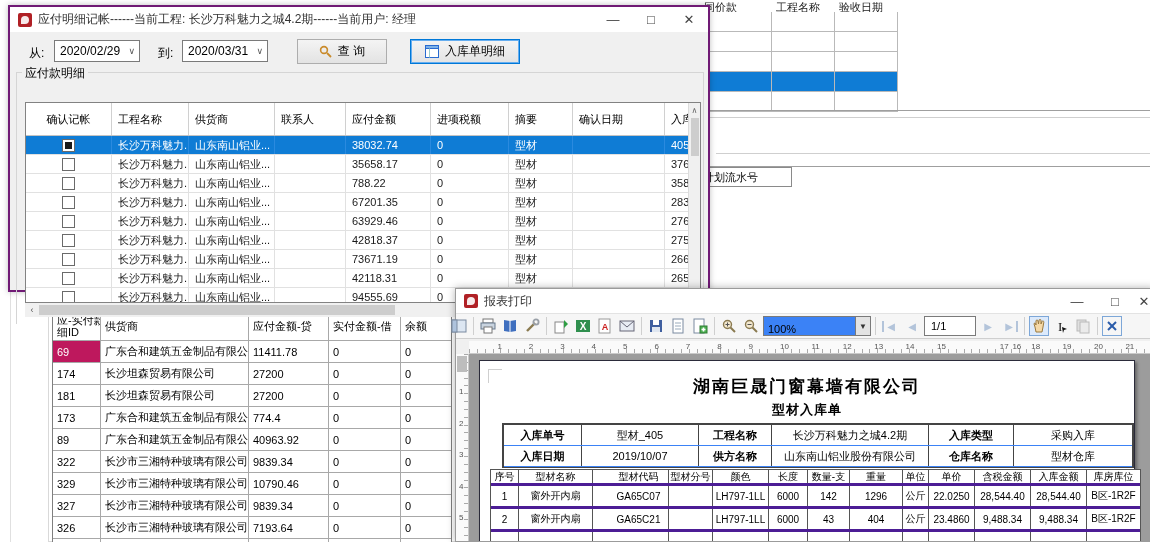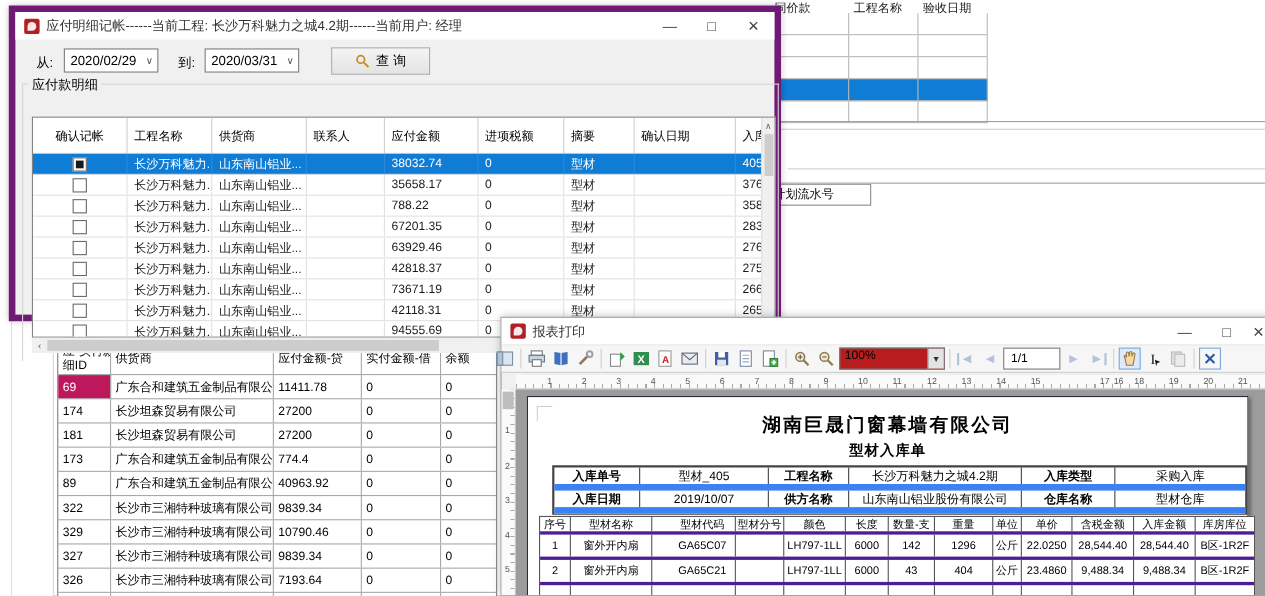--- a/index.html
+++ b/index.html
@@ -17,21 +17,21 @@
   #bg-table .bgr > div { border-right:1px solid #b9b9b9; }
   #bg-table .bgr > div:first-child { border-left:1px solid #b9b9b9; }
   #bg-table .bgr.sel { background:#0f7cd5; }
   .bgc0 { width:72px; } .bgc1 { width:63px; } .bgc2 { width:63px; }
   .bgline { position:absolute; left:0; height:0; border-top:1px solid #9f9f9f; }
   .bgline.light { border-top-color:#cfcfcf; }
   #serial-cell { position:absolute; left:0px; top:167px; width:92px; height:20px;
     border:1px solid #8a8a8a; background:#fff; font-size:11px; line-height:19px; padding-left:2px; overflow:hidden; }
 
   
-  .dlg { position:absolute; background:#f0f0f0; border:6px solid #701a75; box-shadow:0 0 6px rgba(0,0,0,.25); }
+  .dlg { position:absolute; background:#f0f0f0; border:2px solid #701a75; box-shadow:0 0 6px rgba(0,0,0,.25); }
   .titlebar { height:25px; background:#fff; display:flex; align-items:center; position:relative; }
   .appico { width:14px; height:14px; margin:0 6px 0 8px; background:#b02025; border-radius:2px; position:relative; flex:0 0 auto; }
   .appico::after { content:""; position:absolute; left:3px; top:3px; width:8px; height:8px;
     border-radius:50% 50% 50% 0; background:#fff; opacity:.9; }
   .titletext { font-size:12px; color:#333; white-space:nowrap; overflow:hidden; }
   .caption-btns { position:absolute; right:0; top:0; height:25px; display:flex; }
   .cap { width:38px; height:25px; display:flex; align-items:center; justify-content:center;
     color:#444; font-size:13px; }
 
   
@@ -93,22 +93,22 @@
   #win-print { left:455px; top:288px; width:700px; height:254px; background:#f0f0f0;
     border:1px solid #9b9b9b; box-shadow:0 0 8px rgba(0,0,0,.3); }
   #win-print .titlebar { height:24px; }
   #print-toolbar { height:26px; background:#f6f6f6; border-top:1px solid #e3e3e3; border-bottom:1px solid #cfcfcf;
     display:flex; align-items:center; padding-left:2px; gap:2px; }
   .tbi { width:20px; height:20px; display:flex; align-items:center; justify-content:center; border:1px solid transparent; }
   .tbi svg { display:block; }
   .tbi.disabled { opacity:.55; }
   .tbi.active { background:#dceafc; border-color:#7da7d8; }
   .tsep { width:1px; height:18px; background:#cfcfcf; margin:0 2px; }
-  #zoom-combo { width:96px; height:20px; background:#b91c1c; border:1px solid #7a7a7a; position:relative;
-    font-size:11px; display:flex; align-items:flex-start; padding-left:4px; }
+  #zoom-combo { width:108px; height:20px; background:#3b82f6; border:1px solid #7a7a7a; position:relative;
+    font-size:11px; display:flex; align-items:flex-end; padding-left:4px; }
   #zoom-combo .db { position:absolute; right:0; top:0; width:15px; height:100%; background:#e3e3e3;
     border-left:1px solid #7a7a7a; font-size:8px; display:flex; align-items:center; justify-content:center; color:#333; }
   #page-box { width:52px; height:20px; background:#fff; border:1px solid #7a7a7a; font-size:11px;
     display:flex; align-items:center; padding-left:6px; }
   .navg { color:#7d9cc4; font-size:10px; width:16px; text-align:center; }
 
   
   #hruler { position:absolute; left:13px; top:52px; right:0; height:13px; background:#fafafa;
     border-bottom:1px solid #c9c9c9; overflow:hidden; }
   #hruler .num { position:absolute; top:1px; font-size:8px; color:#555; }
@@ -121,21 +121,21 @@
     background:repeating-linear-gradient(180deg,#a9a9a9 0 1px,transparent 1px 7.85px); }
   #vruler .thumb { position:absolute; left:1px; top:2px; width:10px; height:16px; background:#bdbdbd; }
   #preview { position:absolute; left:13px; top:65px; right:0; bottom:0; background:#9c9c9c; overflow:hidden; }
   #page { position:absolute; left:10px; top:6px; width:656px; height:200px; background:#fff;
     border:1px solid #2b2b3a; box-shadow:2px 2px 3px rgba(0,0,0,.35); }
   #page .margin-mark { position:absolute; left:8px; top:8px; width:14px; height:14px;
     border-left:1px solid #cfcfcf; border-top:1px solid #cfcfcf; }
   #pv-company { position:absolute; left:0; right:0; top:14px; text-align:center; font-size:17px; font-weight:bold; letter-spacing:2px; }
   #pv-doctitle { position:absolute; left:0; right:0; top:40px; text-align:center; font-size:13px; font-weight:bold; letter-spacing:1px; }
   #pv-info { position:absolute; left:22px; top:62px; border:1px solid #444; border-width:2px 2px 1px 2px; }
-  .pvi-row { display:flex; height:21px; border-bottom:6px solid #3b82f6; }
+  .pvi-row { display:flex; height:21px; border-bottom:1px solid #3b82f6; }
   .pvi-cell { border-right:1px solid #444; display:flex; align-items:center; justify-content:center;
     font-size:11px; white-space:nowrap; overflow:hidden; }
   .pvi-cell:last-child { border-right:none; }
   .pvi-cell.lab { font-weight:bold; }
   .pvi-w0{width:78px;} .pvi-w1{width:117px;} .pvi-w2{width:73px;} .pvi-w3{width:157px;} .pvi-w4{width:85px;} .pvi-w5{width:118px;}
   #pv-table { position:absolute; left:10px; top:108px; border:1px solid #555; background:#fff; }
   .pvt-row { display:flex; border-bottom:3px solid #4c1d95; }
   .pvt-row.hdr { height:16px; }
   .pvt-row.data { height:23px; }
   .pvt-cell { border-right:1px solid #555; display:flex; align-items:center; justify-content:center;
@@ -295,20 +295,28 @@
       <div class="combo" style="left:172px; top:8px; width:86px;">
         <span>2020/03/31</span>
           <span class="arr">∨</span>
       </div>
       <div class="btn" style="left:287px; top:7px; width:90px;">
         <svg width="13" height="13" viewBox="0 0 13 13">
             <circle cx="5" cy="5" r="3.4" fill="none" stroke="#c98a2a" stroke-width="1.6"></circle>
             <line x1="8" y1="8" x2="12" y2="12" stroke="#c98a2a" stroke-width="1.8"></line>
           </svg>
         <span>查  询</span>
+      </div>
+      <div class="btn default" style="left:400px; top:7px; width:110px;">
+        <svg width="14" height="13" viewBox="0 0 14 13">
+            <rect x="0.5" y="0.5" width="13" height="12" fill="#fff" stroke="#2a6bd0"></rect>
+            <rect x="0.5" y="0.5" width="13" height="3" fill="#7db2e8" stroke="#2a6bd0"></rect>
+            <line x1="4.5" y1="3.5" x2="4.5" y2="12.5" stroke="#9cc"></line>
+          </svg>
+        <span>入库单明细</span>
       </div>
       <div class="groupbox" style="left:6px; top:40px; width:688px; height:252px; border-bottom:none;"></div>
       <div class="grouplabel" style="left:12px; top:33px;">应付款明细</div>
       <div id="tt">
         <div id="tt-body">
             <div class="tt-row hdr">
               <div class="tt-cell tt-c0">确认记帐</div>
               <div class="tt-cell tt-c1">工程名称</div>
               <div class="tt-cell tt-c2">供货商</div>
               <div class="tt-cell tt-c3">联系人</div>

